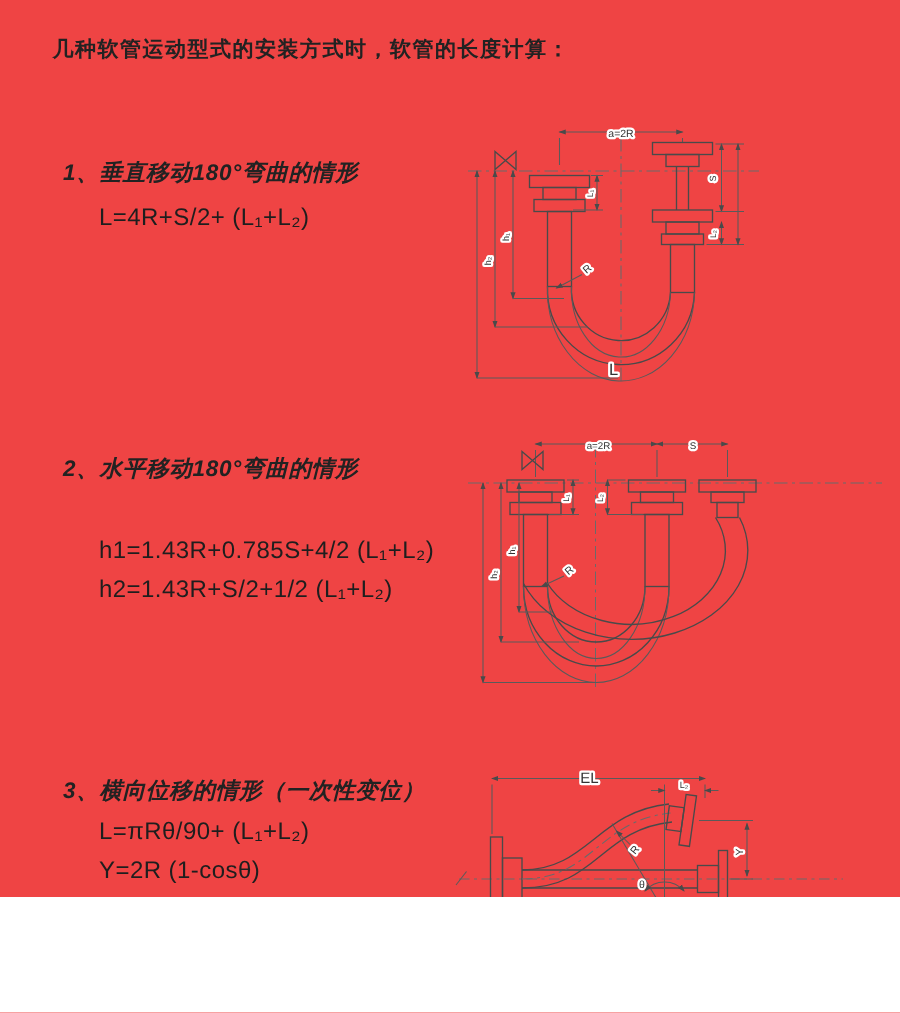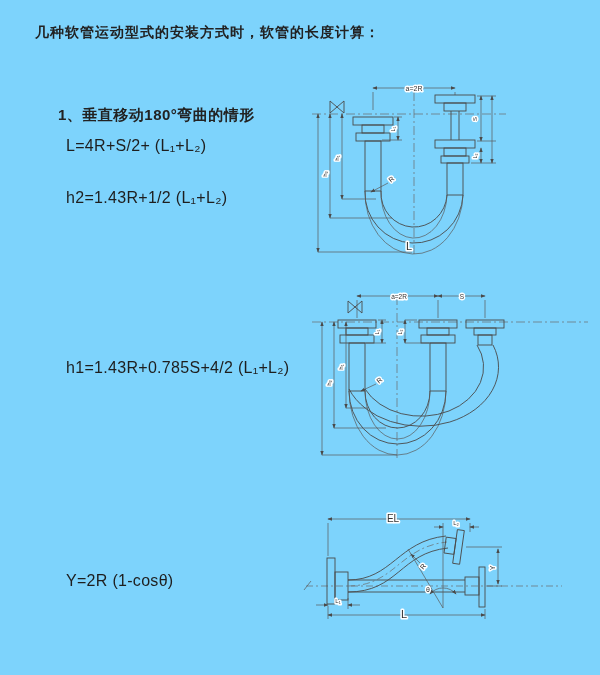--- a/index.html
+++ b/index.html
@@ -1,26 +1,27 @@
 <!DOCTYPE html>
 <html><head>
 <meta charset="utf-8">
 <style>
   html,body{margin:0;padding:0;background:#fff;}
   .page{
-    position:relative;width:600px;height:675px;background:#7dd3fc;
+    position:relative;width:600px;height:598px;background:#ef4444;
     font-family:"Liberation Sans",sans-serif;color:#2b2b2b;overflow:hidden;
   }
   .title{
     position:absolute;left:35px;top:24px;font-size:14px;font-weight:700;
     letter-spacing:1px;color:#222;
   }
   .sec-heading{
-    position:absolute;left:58px;font-size:15px;font-weight:700;color:#222;
+    position:absolute;left:42px;font-size:15px;font-weight:700;color:#222;
     letter-spacing:0.5px;
+    font-style:italic;
   }
   .formula{
     position:absolute;left:66px;font-size:16px;font-weight:400;color:#1e1e1e;
     letter-spacing:0.3px;
   }
   svg{position:absolute;}
   svg text{
     font-family:"Liberation Sans",sans-serif;fill:#333;
     paint-order:stroke;stroke:#ffffff;stroke-width:3px;stroke-linejoin:round;
   }
@@ -31,24 +32,27 @@
 </style>
 </head>
 <body>
 
 <div class="page">
 
   <div class="title">几种软管运动型式的安装方式时，软管的长度计算：</div>
 
   <div class="sec-heading" style="top:106px">1、垂直移动180°弯曲的情形</div>
   <div class="formula" style="top:137px">L=4R+S/2+ (L₁+L₂)</div>
-  <div class="formula" style="top:189px">h2=1.43R+1/2 (L₁+L₂)</div>
-
+
+  <div class="sec-heading" style="top:303px">2、水平移动180°弯曲的情形</div>
   <div class="formula" style="top:359px">h1=1.43R+0.785S+4/2 (L₁+L₂)</div>
-
+  <div class="formula" style="top:385px">h2=1.43R+S/2+1/2 (L₁+L₂)</div>
+
+  <div class="sec-heading" style="top:518px">3、横向位移的情形（一次性变位）</div>
+  <div class="formula" style="top:546px">L=πRθ/90+ (L₁+L₂)</div>
   <div class="formula" style="top:572px">Y=2R (1-cosθ)</div>
 
   <svg style="left:300px;top:70px" width="292" height="196" viewBox="300 70 292 196">
     <defs>
       <marker id="a1" viewBox="0 0 10 10" refX="8.5" refY="5" markerWidth="7" markerHeight="7" orient="auto-start-reverse">
         <path d="M0,1.5 L10,5 L0,8.5 z" fill="#4a4a4a"></path>
       </marker>
       <pattern id="p1" width="4" height="4" patternUnits="userSpaceOnUse">
         <path d="M0,0 L4,4 M4,0 L0,4" stroke="#8a8a8a" stroke-width="0.5"></path>
       </pattern>

